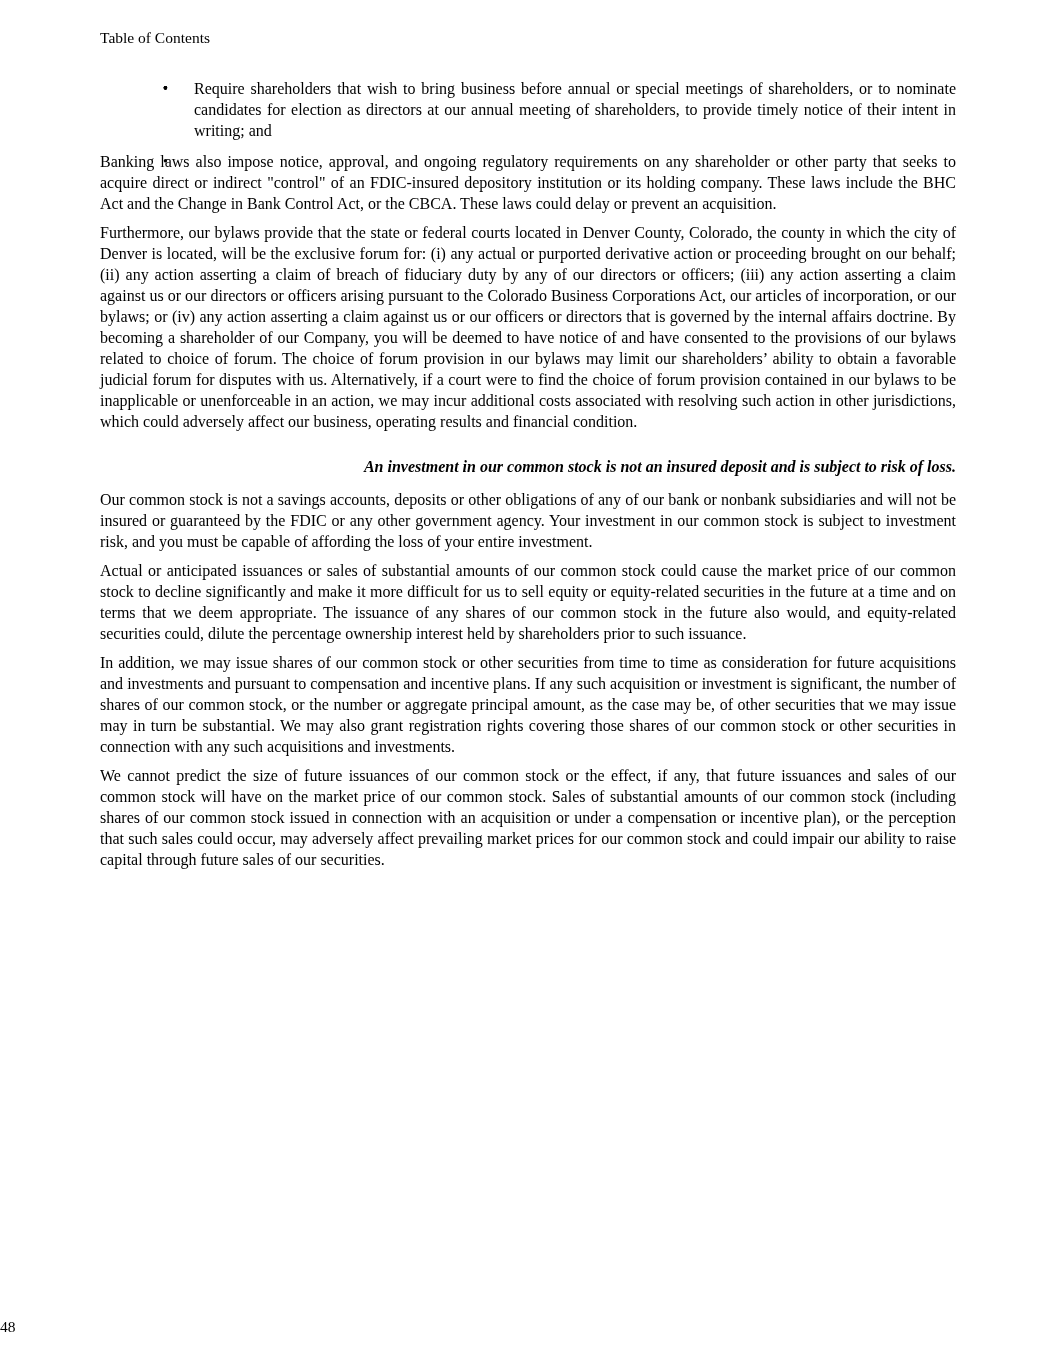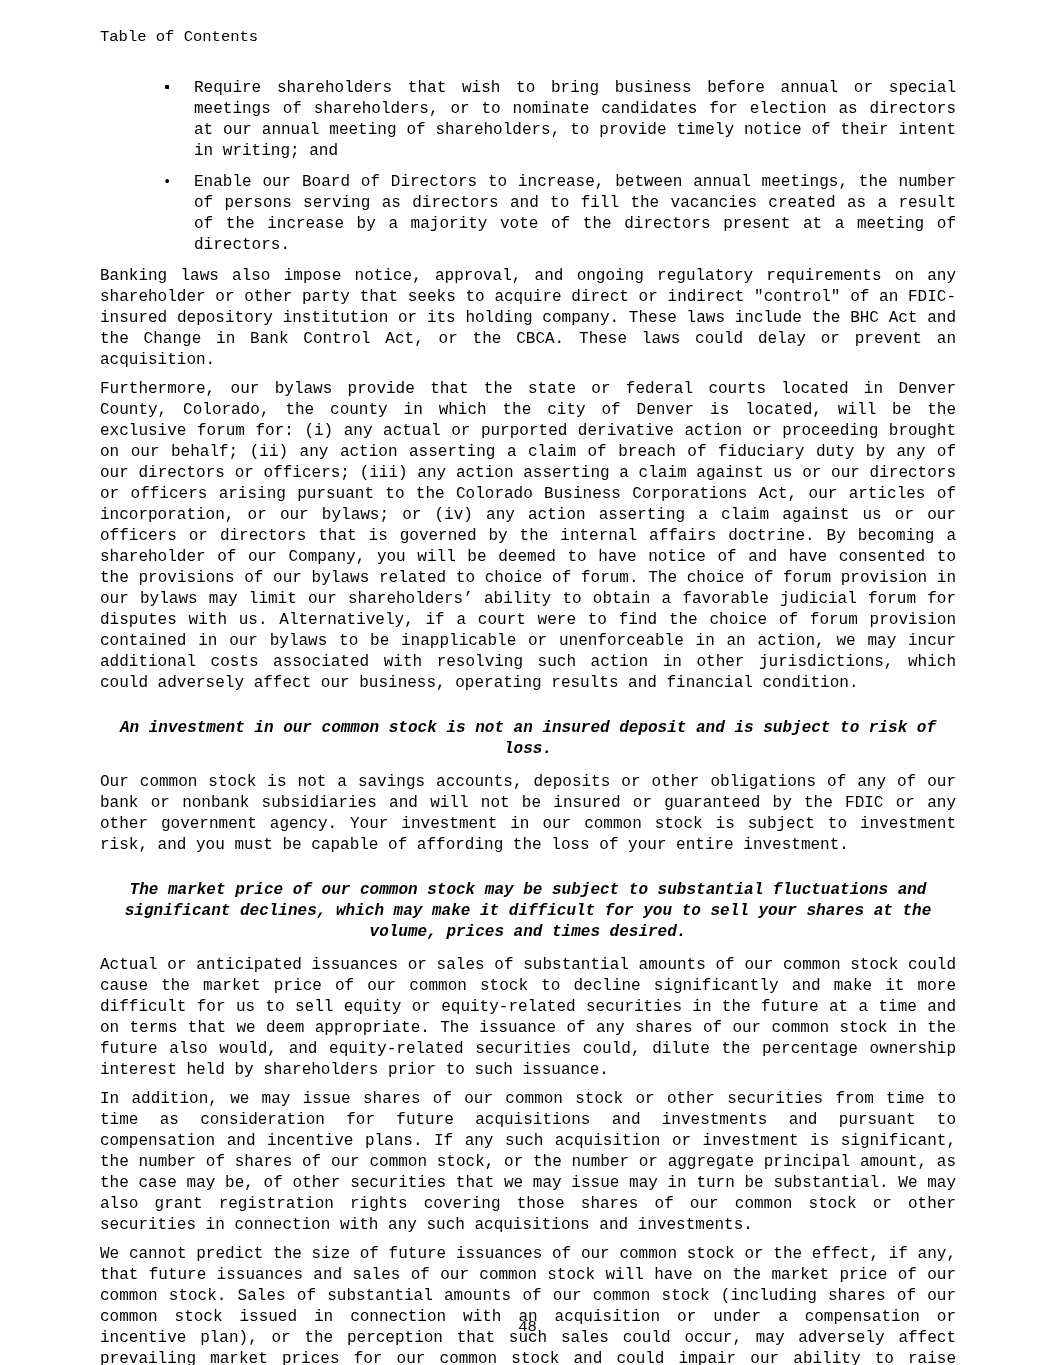--- a/index.html
+++ b/index.html
@@ -5,21 +5,21 @@
   html, body {
     margin: 0;
     padding: 0;
     background: #ffffff;
   }
   .page {
     position: relative;
     width: 1055px;
     height: 1365px;
     background: #ffffff;
-    font-family: Liberation Mono, monospace;
+    font-family: Liberation Serif, serif;
     color: #000000;
     overflow: hidden;
   }
   .toc-header {
     position: absolute;
     left: 100px;
     top: 28px;
     font-size: 15.5px;
     line-height: 19px;
   }
@@ -59,28 +59,27 @@
   }
   .content p.first-para {
     margin-top: 6px;
   }
   .content h3.risk-heading {
     margin: 24px 0 12px 0;
     font-size: 16px;
     line-height: 21px;
     font-weight: bold;
     font-style: italic;
-    text-align: center;
+    text-align: right;
   }
   .page-number {
     position: absolute;
     left: 0;
     top: 1318px;
     width: 100%;
-    text-align: center;
     font-size: 15.5px;
   }
 </style>
 </head>
 <body>
 
 <div class="page">
 
   <div class="toc-header">Table of Contents</div>
 
@@ -98,33 +97,31 @@
       </li>
       <li>
         <span class="marker">•</span>
       </li>
       <li>
         <span class="marker">•</span>
         <span>Require shareholders that wish to bring business before annual or special meetings of shareholders, or to nominate candidates for election as directors at our annual meeting of shareholders, to provide timely notice of their intent in writing; and</span>
       </li>
       <li>
         <span class="marker">•</span>
-        <span>Enable our Board of Directors to increase, between annual meetings, the number of persons serving as directors and to fill the vacancies created as a result of the increase by a majority vote of the directors present at a meeting of directors.</span>
       </li>
     </ul>
 
     <p class="first-para">Banking laws also impose notice, approval, and ongoing regulatory requirements on any shareholder or other party that seeks to acquire direct or indirect "control" of an FDIC-insured depository institution or its holding company. These laws include the BHC Act and the Change in Bank Control Act, or the CBCA. These laws could delay or prevent an acquisition.</p>
 
     <p>Furthermore, our bylaws provide that the state or federal courts located in Denver County, Colorado, the county in which the city of Denver is located, will be the exclusive forum for: (i) any actual or purported derivative action or proceeding brought on our behalf; (ii) any action asserting a claim of breach of fiduciary duty by any of our directors or officers; (iii) any action asserting a claim against us or our directors or officers arising pursuant to the Colorado Business Corporations Act, our articles of incorporation, or our bylaws; or (iv) any action asserting a claim against us or our officers or directors that is governed by the internal affairs doctrine. By becoming a shareholder of our Company, you will be deemed to have notice of and have consented to the provisions of our bylaws related to choice of forum. The choice of forum provision in our bylaws may limit our shareholders’ ability to obtain a favorable judicial forum for disputes with us. Alternatively, if a court were to find the choice of forum provision contained in our bylaws to be inapplicable or unenforceable in an action, we may incur additional costs associated with resolving such action in other jurisdictions, which could adversely affect our business, operating results and financial condition.</p>
 
     <h3 class="risk-heading">An investment in our common stock is not an insured deposit and is subject to risk of loss.</h3>
 
     <p>Our common stock is not a savings accounts, deposits or other obligations of any of our bank or nonbank subsidiaries and will not be insured or guaranteed by the FDIC or any other government agency. Your investment in our common stock is subject to investment risk, and you must be capable of affording the loss of your entire investment.</p>
 
-    <h3 class="risk-heading">The market price of our common stock may be subject to substantial fluctuations and significant declines, which may make it difficult for you to sell your shares at the volume, prices and times desired.</h3>
 
     <p>Actual or anticipated issuances or sales of substantial amounts of our common stock could cause the market price of our common stock to decline significantly and make it more difficult for us to sell equity or equity-related securities in the future at a time and on terms that we deem appropriate. The issuance of any shares of our common stock in the future also would, and equity-related securities could, dilute the percentage ownership interest held by shareholders prior to such issuance.</p>
 
     <p>In addition, we may issue shares of our common stock or other securities from time to time as consideration for future acquisitions and investments and pursuant to compensation and incentive plans. If any such acquisition or investment is significant, the number of shares of our common stock, or the number or aggregate principal amount, as the case may be, of other securities that we may issue may in turn be substantial. We may also grant registration rights covering those shares of our common stock or other securities in connection with any such acquisitions and investments.</p>
 
     <p>We cannot predict the size of future issuances of our common stock or the effect, if any, that future issuances and sales of our common stock will have on the market price of our common stock. Sales of substantial amounts of our common stock (including shares of our common stock issued in connection with an acquisition or under a compensation or incentive plan), or the perception that such sales could occur, may adversely affect prevailing market prices for our common stock and could impair our ability to raise capital through future sales of our securities.</p>
 
   </div>
 
   <div class="page-number">48</div>

